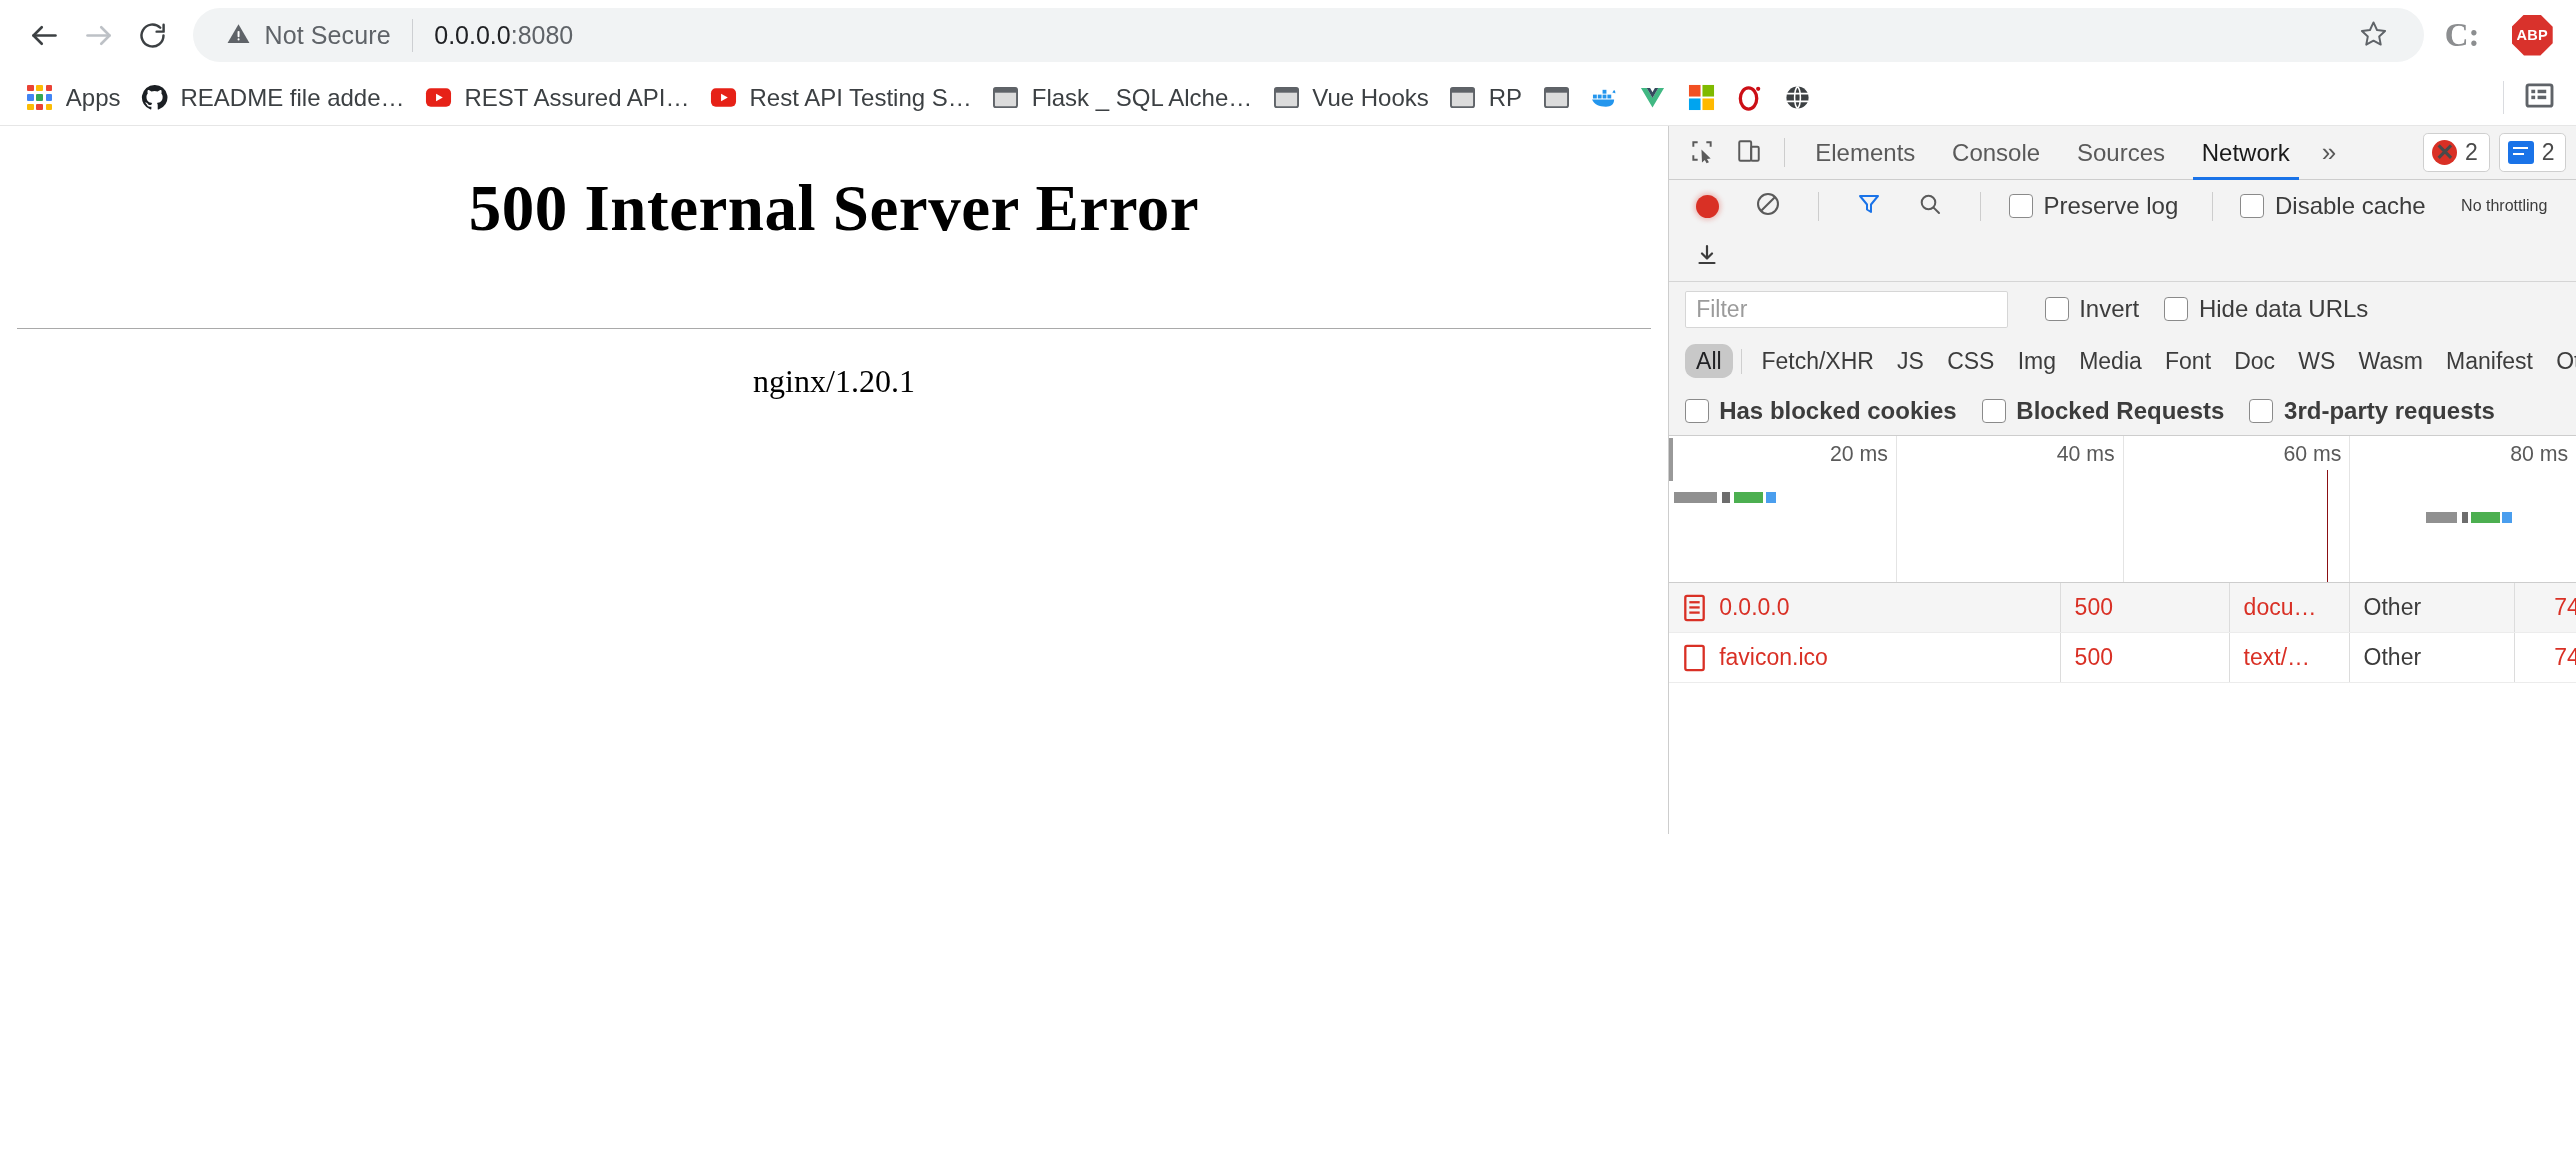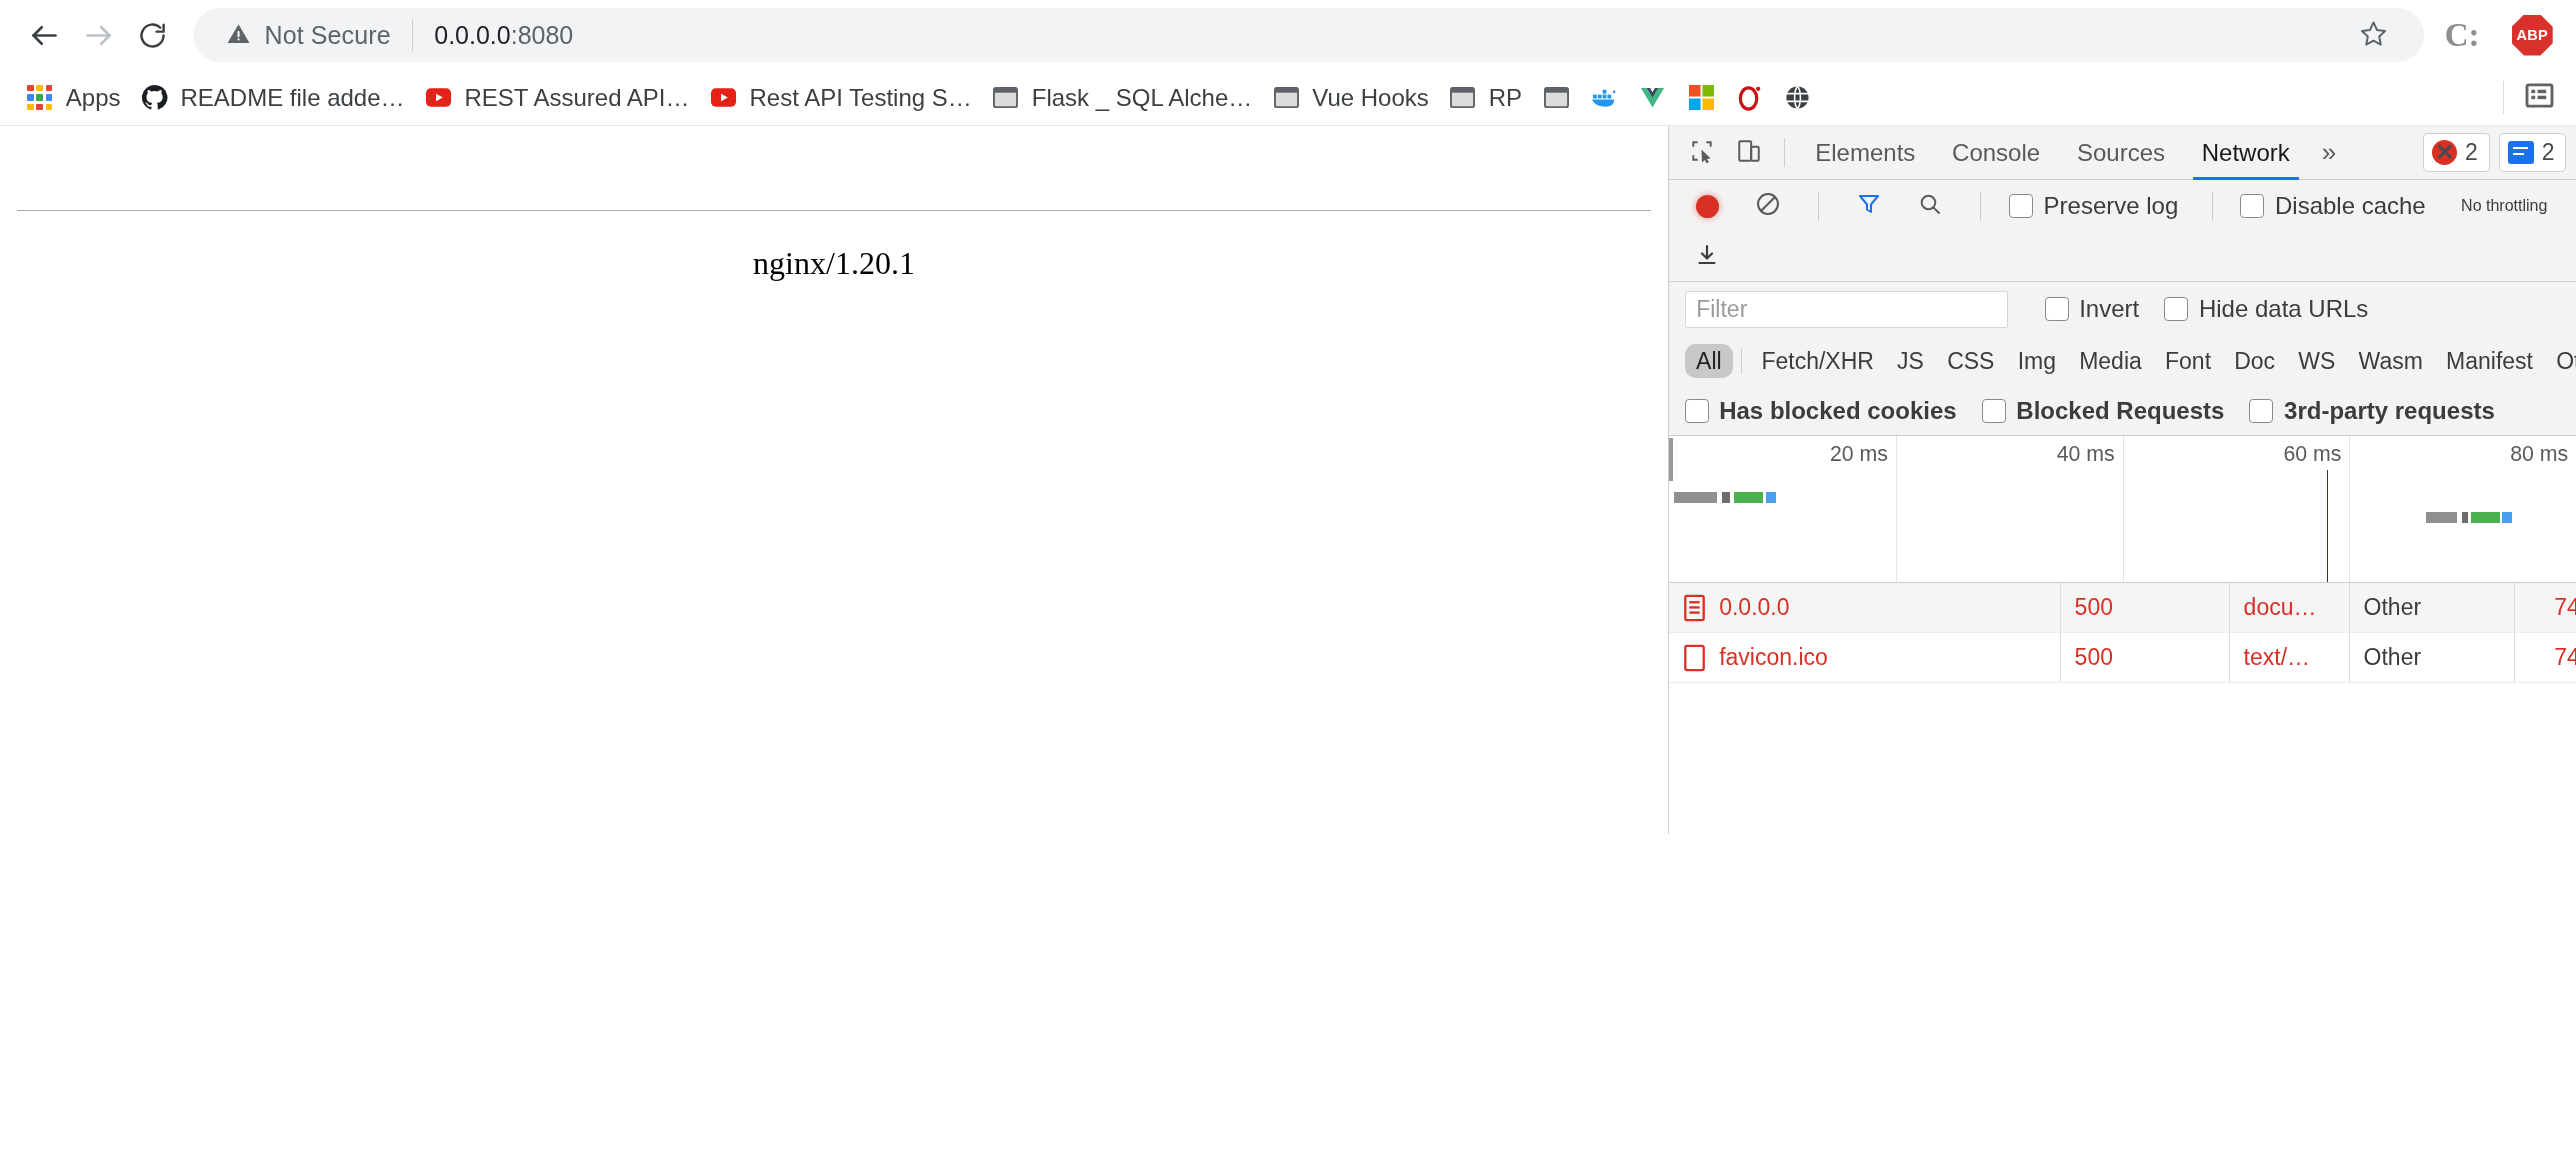--- a/index.html
+++ b/index.html
@@ -502,20 +502,21 @@
           <rect x="6.5" y="13.2" width="4" height="3.6" fill="#5f6368"></rect>
           <rect x="13" y="13.2" width="9" height="3.6" fill="#5f6368"></rect>
         </svg>
       </span>
     </div>
   </div>
 
   <div class="viewport">
 
     <div class="page">
+      <h1 class="err-title">500 Internal Server Error</h1>
       <hr class="err-hr">
       <div class="err-sub">nginx/1.20.1</div>
     </div>
 
     <div class="devtools">
 
       <div class="dt-tabbar">
         <div class="dt-icbtn">
           <span>
             <svg width="26" height="26" viewBox="0 0 24 24" fill="none" stroke="#5a5a5a" stroke-width="1.8">

